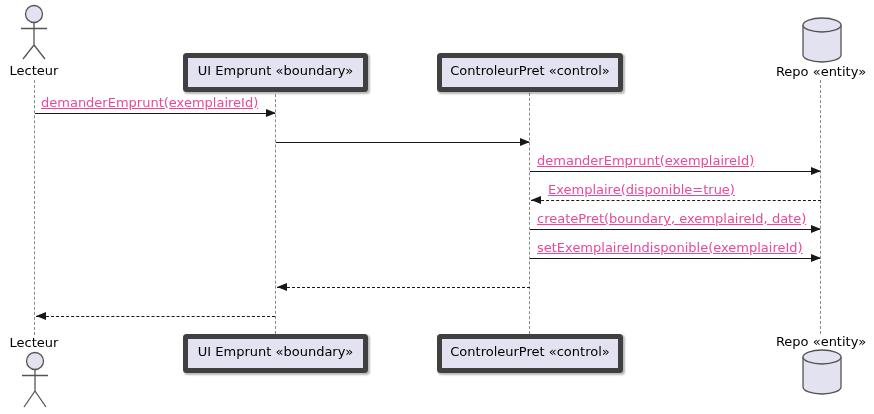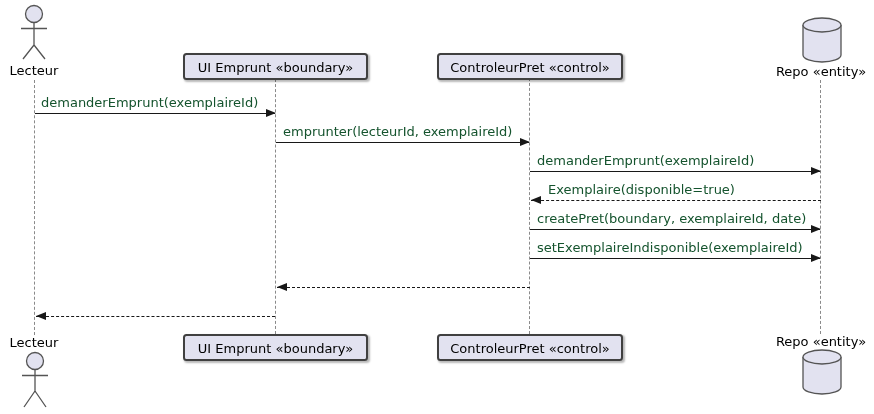--- a/index.html
+++ b/index.html
@@ -2,27 +2,27 @@
 <html><head>
 <meta charset="utf-8">
 <style>
   html,body{margin:0;padding:0;background:#ffffff;}
   .stage{
     position:relative;width:874px;height:414px;background:#ffffff;overflow:hidden;
     font-family:"DejaVu Sans","Liberation Sans",sans-serif;color:#000;
   }
   .lifeline{position:absolute;width:0;border-left:1px dashed #8a8a8a;}
   .pbox{
-    position:absolute;box-sizing:border-box;height:27px;
-    background:#E2E2F0;border:2px solid #404040;border-radius:3.5px;
+    position:absolute;box-sizing:border-box;height:39px;
+    background:#E2E2F0;border:5px solid #404040;border-radius:3.5px;
     box-shadow:1.5px 1.5px 2px rgba(0,0,0,.28);
     font-size:13px;line-height:25px;text-align:center;white-space:nowrap;
   }
   .name-label{position:absolute;font-size:13px;line-height:15px;text-align:center;white-space:nowrap;}
-  .msg-label{position:absolute;font-size:13px;line-height:15px;white-space:nowrap;color:#14532d;}
+  .msg-label{position:absolute;font-size:13px;line-height:15px;white-space:nowrap;color:#ec4899;text-decoration:underline;}
   .msg-line{position:absolute;height:0;border-top:1px solid #181818;}
   .msg-line.dashed{border-top-style:dashed;}
   .arrow-r{position:absolute;width:0;height:0;border-top:4px solid transparent;border-bottom:4px solid transparent;border-left:10px solid #181818;}
   .arrow-l{position:absolute;width:0;height:0;border-top:4px solid transparent;border-bottom:4px solid transparent;border-right:10px solid #181818;}
   svg{position:absolute;overflow:visible;}
 </style>
 </head>
 <body>
 
 <div class="stage">
@@ -44,21 +44,20 @@
   <svg width="40" height="47" style="left:802px;top:17px" viewBox="0 0 40 47">
     <path d="M1,8 L1,38 A19,7 0 0,0 39,38 L39,8" fill="#E2E2F0" stroke="#545454" stroke-width="1.3"></path>
     <ellipse cx="20" cy="8" rx="19" ry="7" fill="#E2E2F0" stroke="#545454" stroke-width="1.3"></ellipse>
   </svg>
   <div class="name-label" style="left:769px;top:64px;width:104px">Repo «entity»</div>
 
   <div class="msg-label" style="left:41px;top:95px">demanderEmprunt(exemplaireId)</div>
   <div class="msg-line" style="left:35px;top:113px;width:240px"></div>
   <div class="arrow-r" style="left:266px;top:109px"></div>
 
-  <div class="msg-label" style="left:283px;top:124px">emprunter(lecteurId, exemplaireId)</div>
   <div class="msg-line" style="left:276px;top:142px;width:253px"></div>
   <div class="arrow-r" style="left:520px;top:138px"></div>
 
   <div class="msg-label" style="left:537px;top:153px">demanderEmprunt(exemplaireId)</div>
   <div class="msg-line" style="left:530px;top:171px;width:290px"></div>
   <div class="arrow-r" style="left:811px;top:167px"></div>
 
   <div class="msg-label" style="left:548px;top:182px">Exemplaire(disponible=true)</div>
   <div class="msg-line dashed" style="left:531px;top:200px;width:290px"></div>
   <div class="arrow-l" style="left:531px;top:196px"></div>

